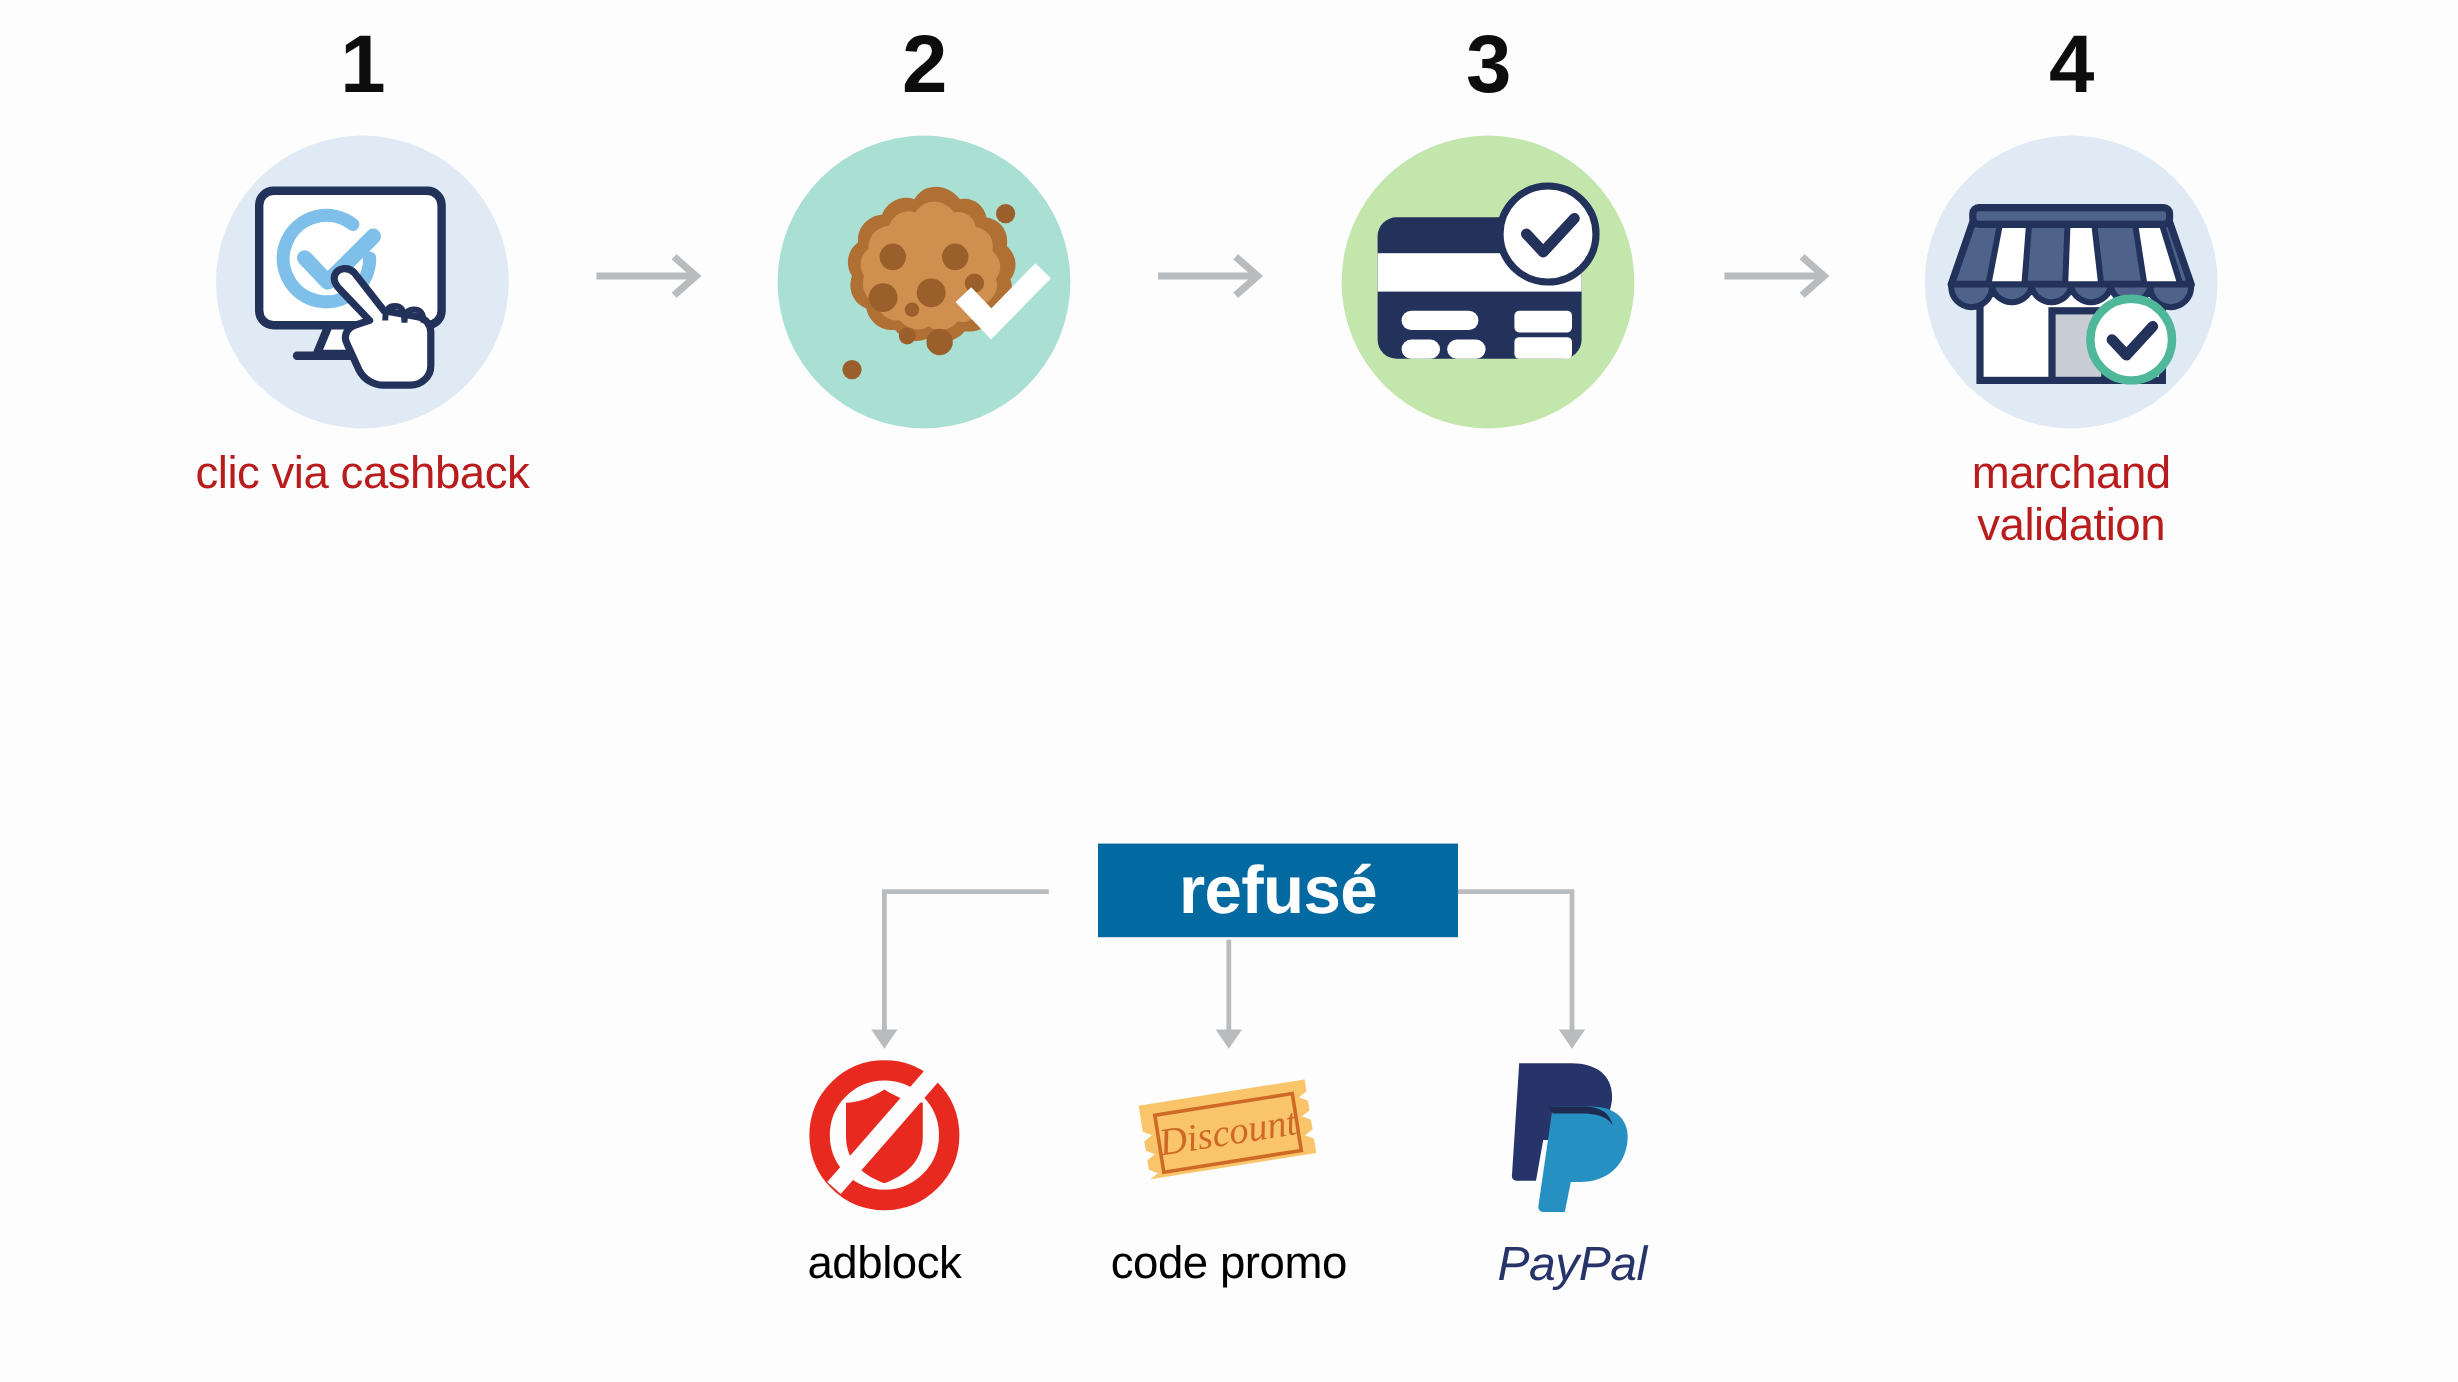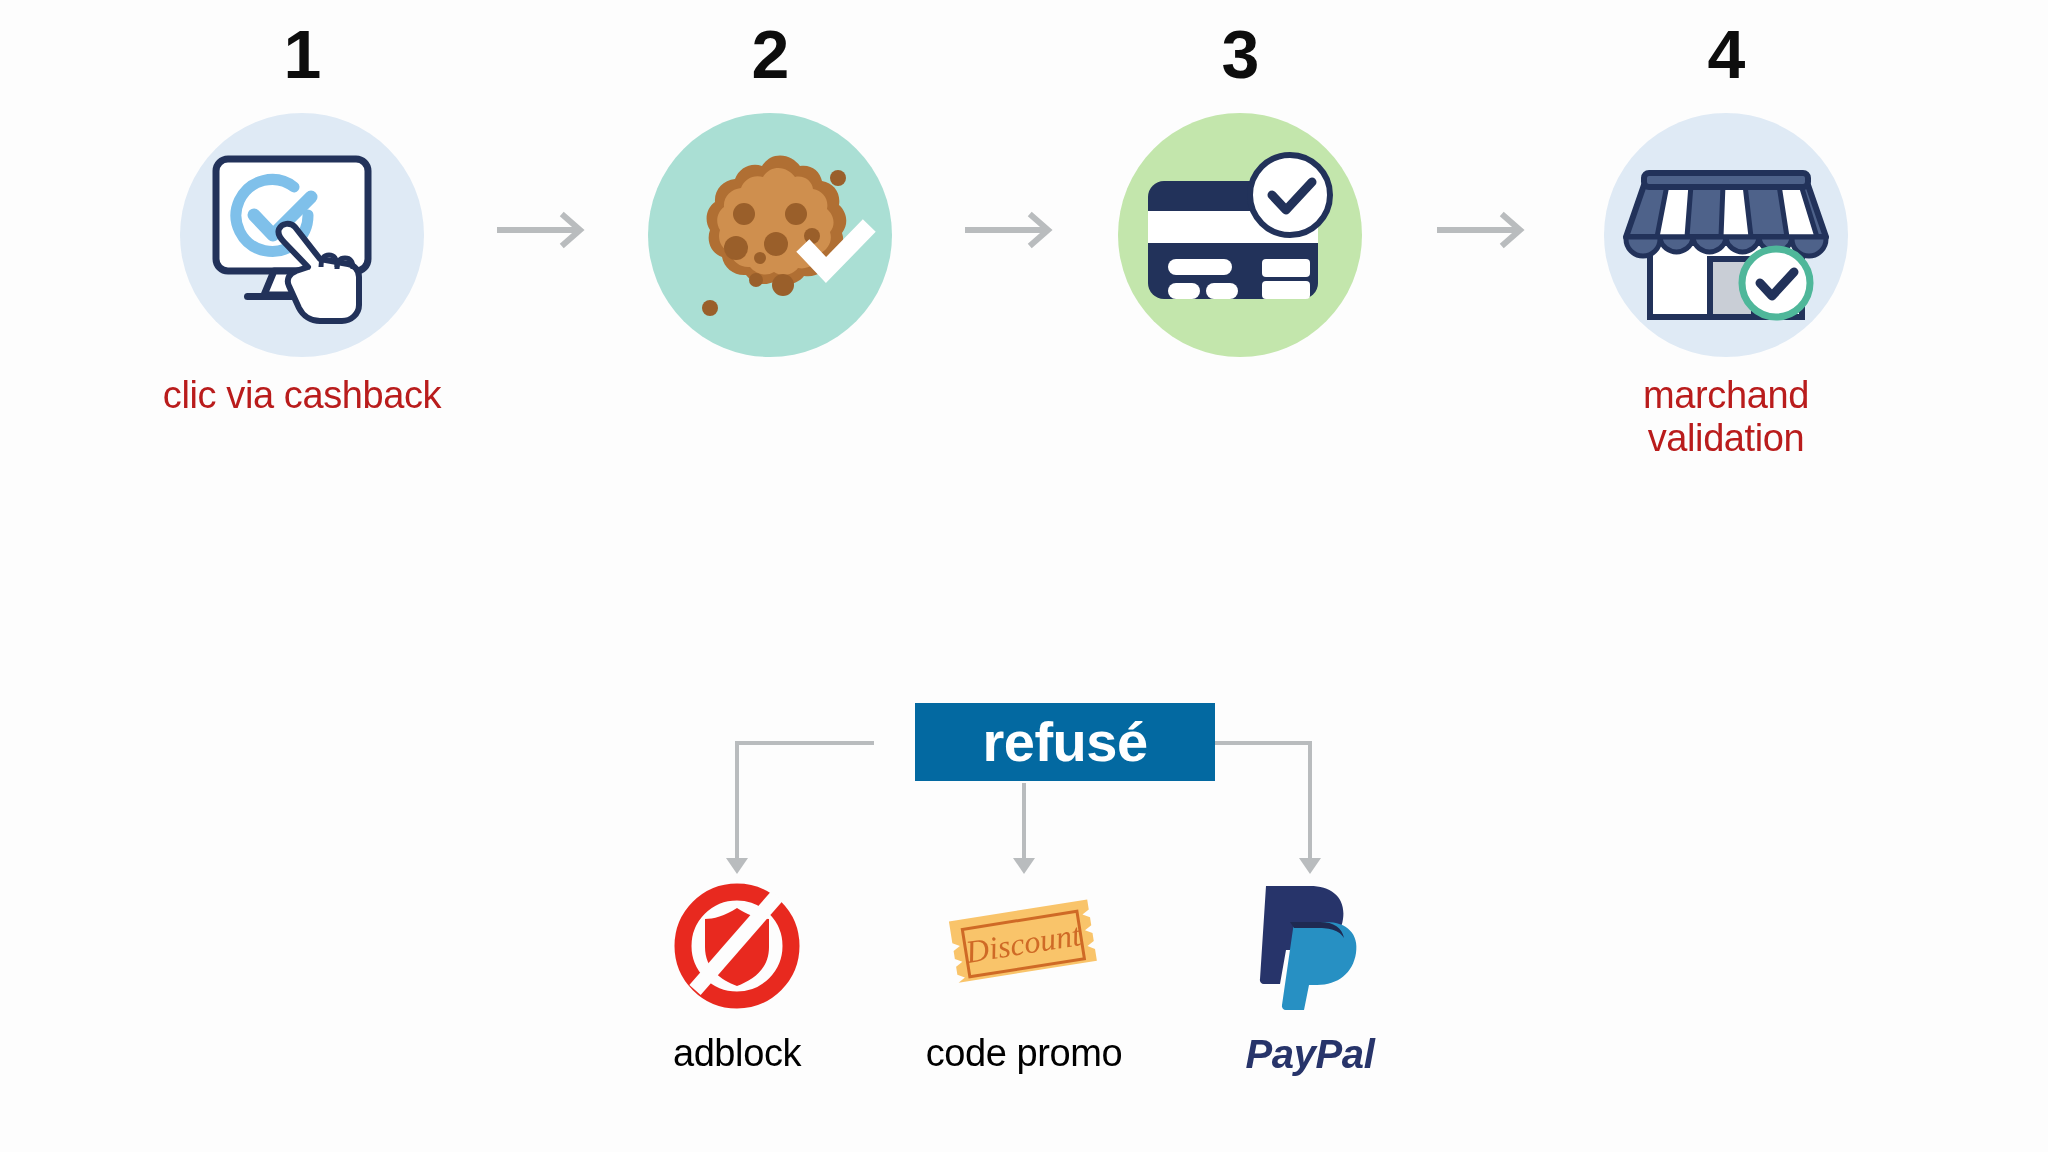--- a/index.html
+++ b/index.html
@@ -32,21 +32,21 @@
     position:absolute;left:874px;top:703px;width:300px;height:78px;
     background:#0369a1;display:flex;align-items:center;justify-content:center;margin-left:41px;
   }
   .refuse-banner span{
     color:#fff;font-size:56px;font-weight:700;letter-spacing:-0.5px;line-height:1;
   }
 
   .leaf{position:absolute;top:880px;width:300px;text-align:center;}
   .leaf-icon{height:130px;display:flex;align-items:flex-end;justify-content:center;}
   .leaf-label{margin-top:22px;font-size:38px;color:#000000;letter-spacing:-0.4px;}
-  .leaf-label.brand{color:#27346a;font-weight:700;font-style:italic;font-size:40px;}
+  .leaf-label.brand{color:#27346a;font-weight:400;font-style:italic;font-size:40px;}
 
   svg{display:block;overflow:visible;}
 </style>
 </head>
 <body>
 
 <div class="stage">
 
   <div class="flow">
 

